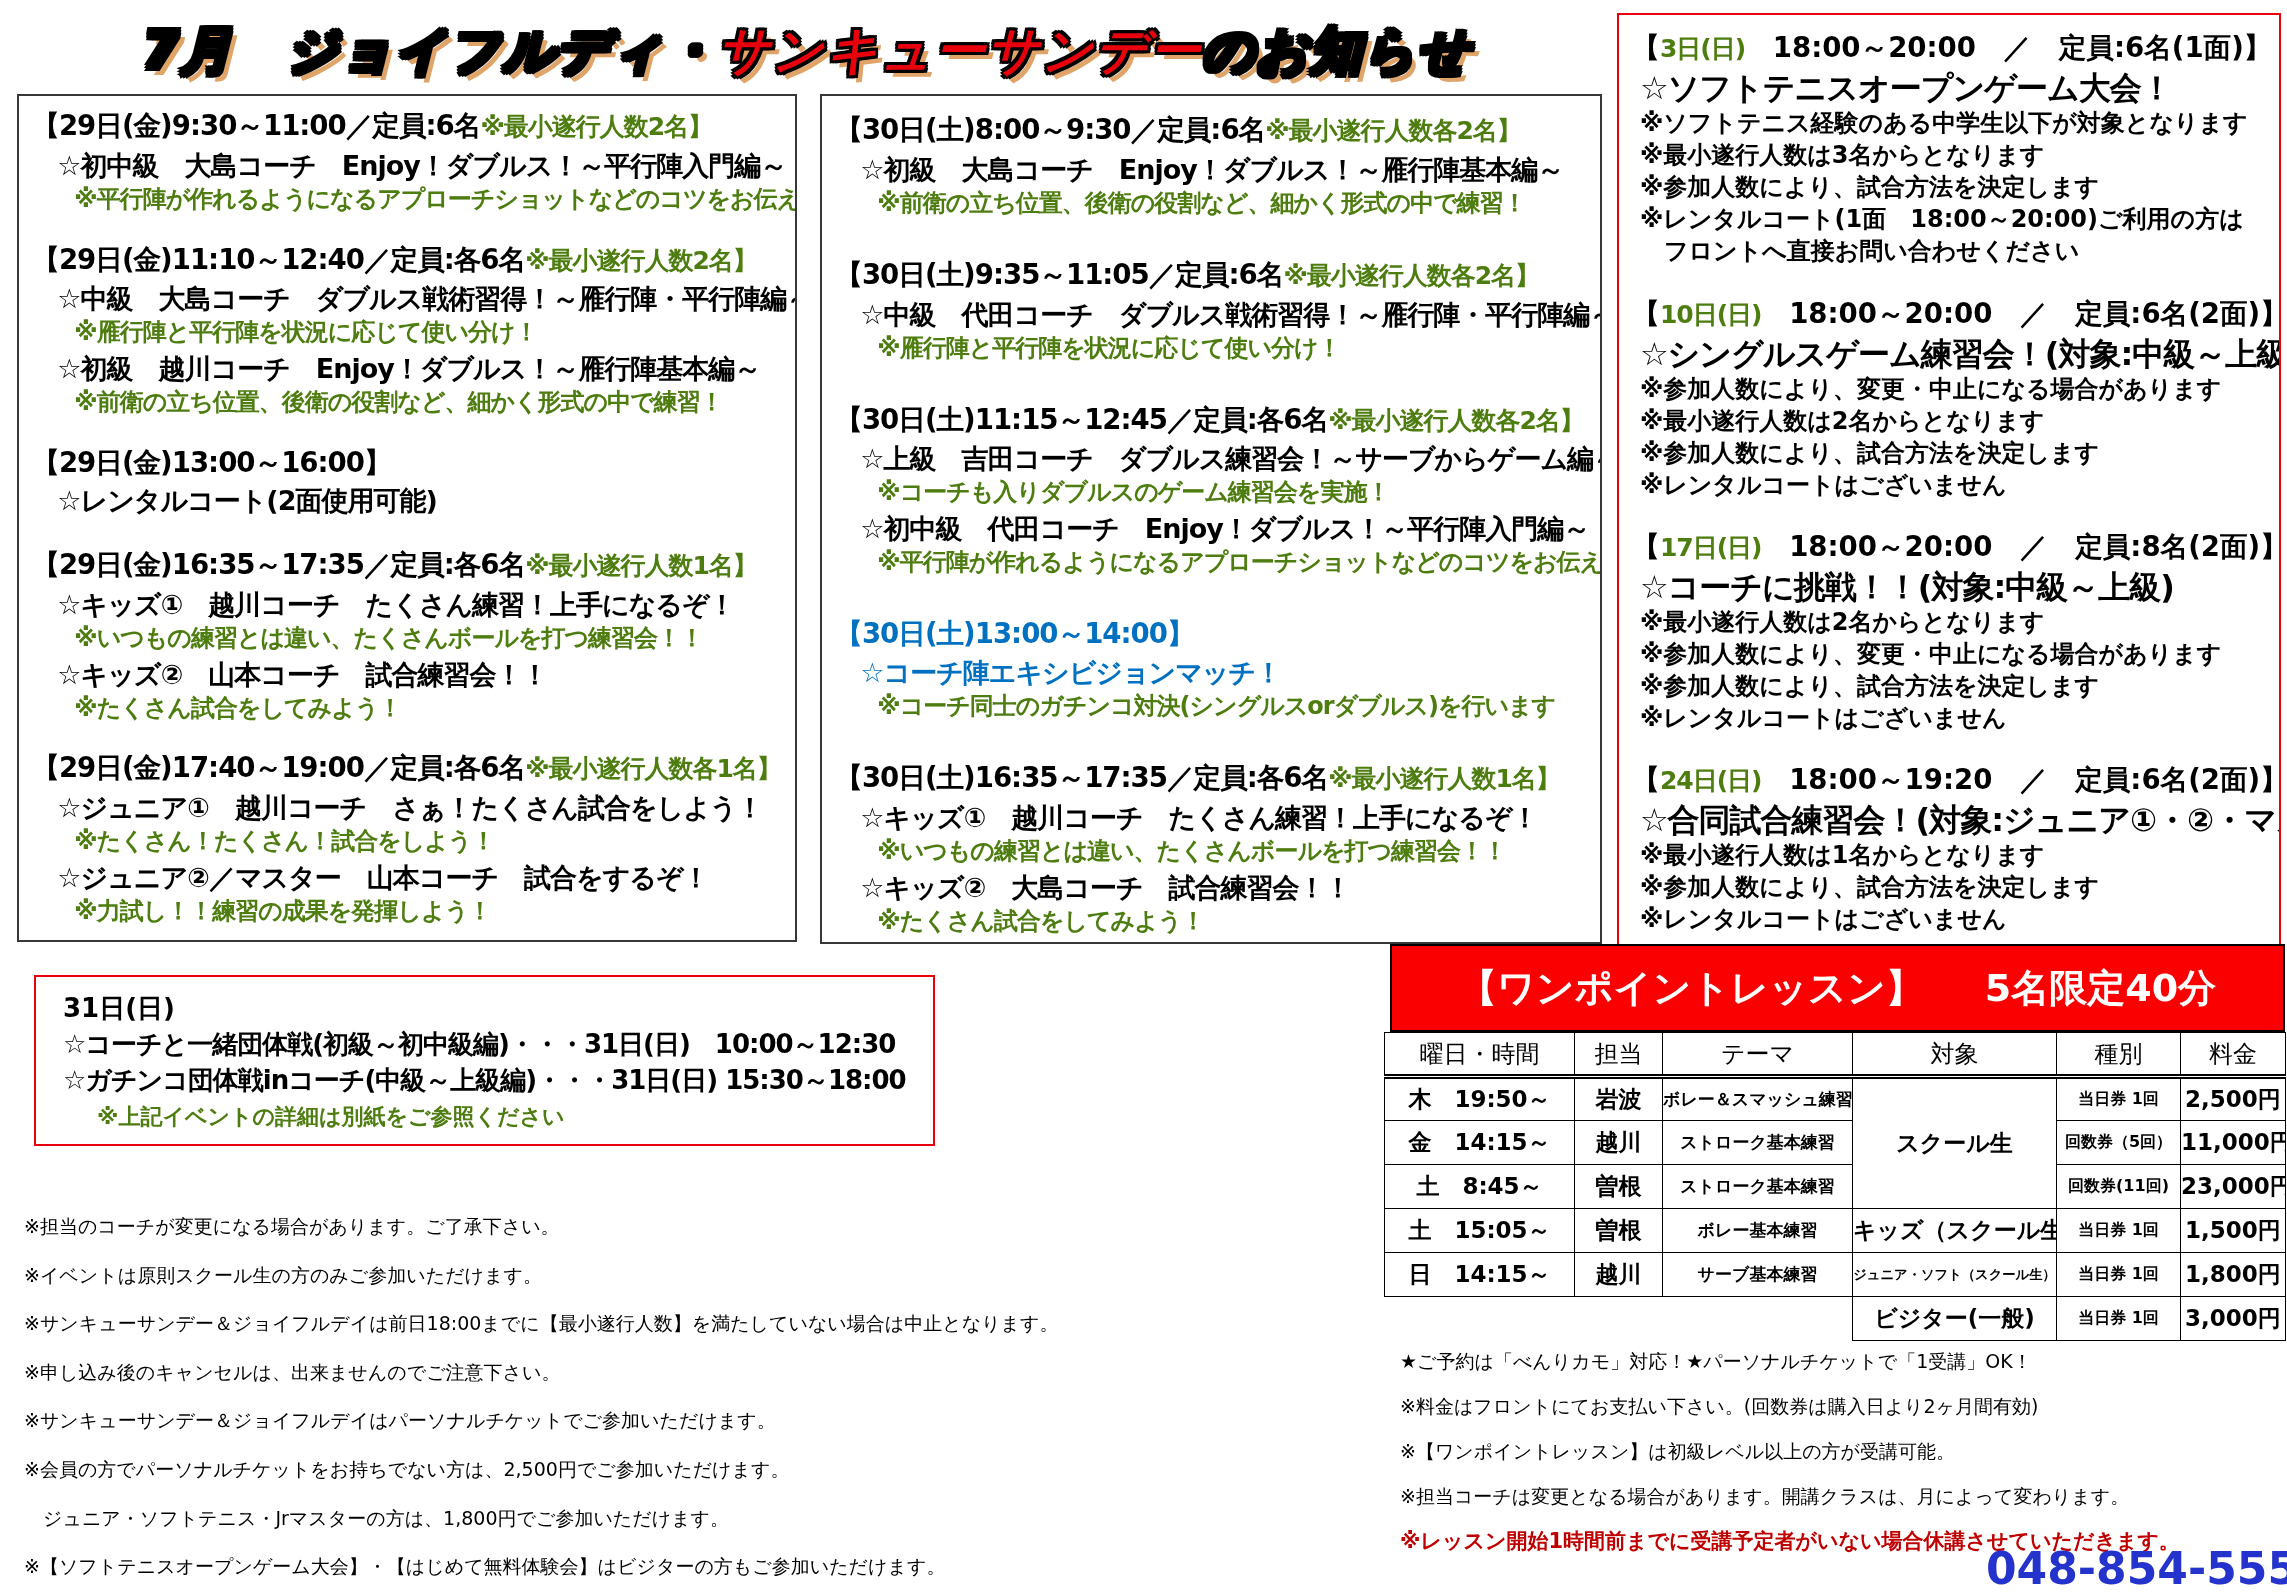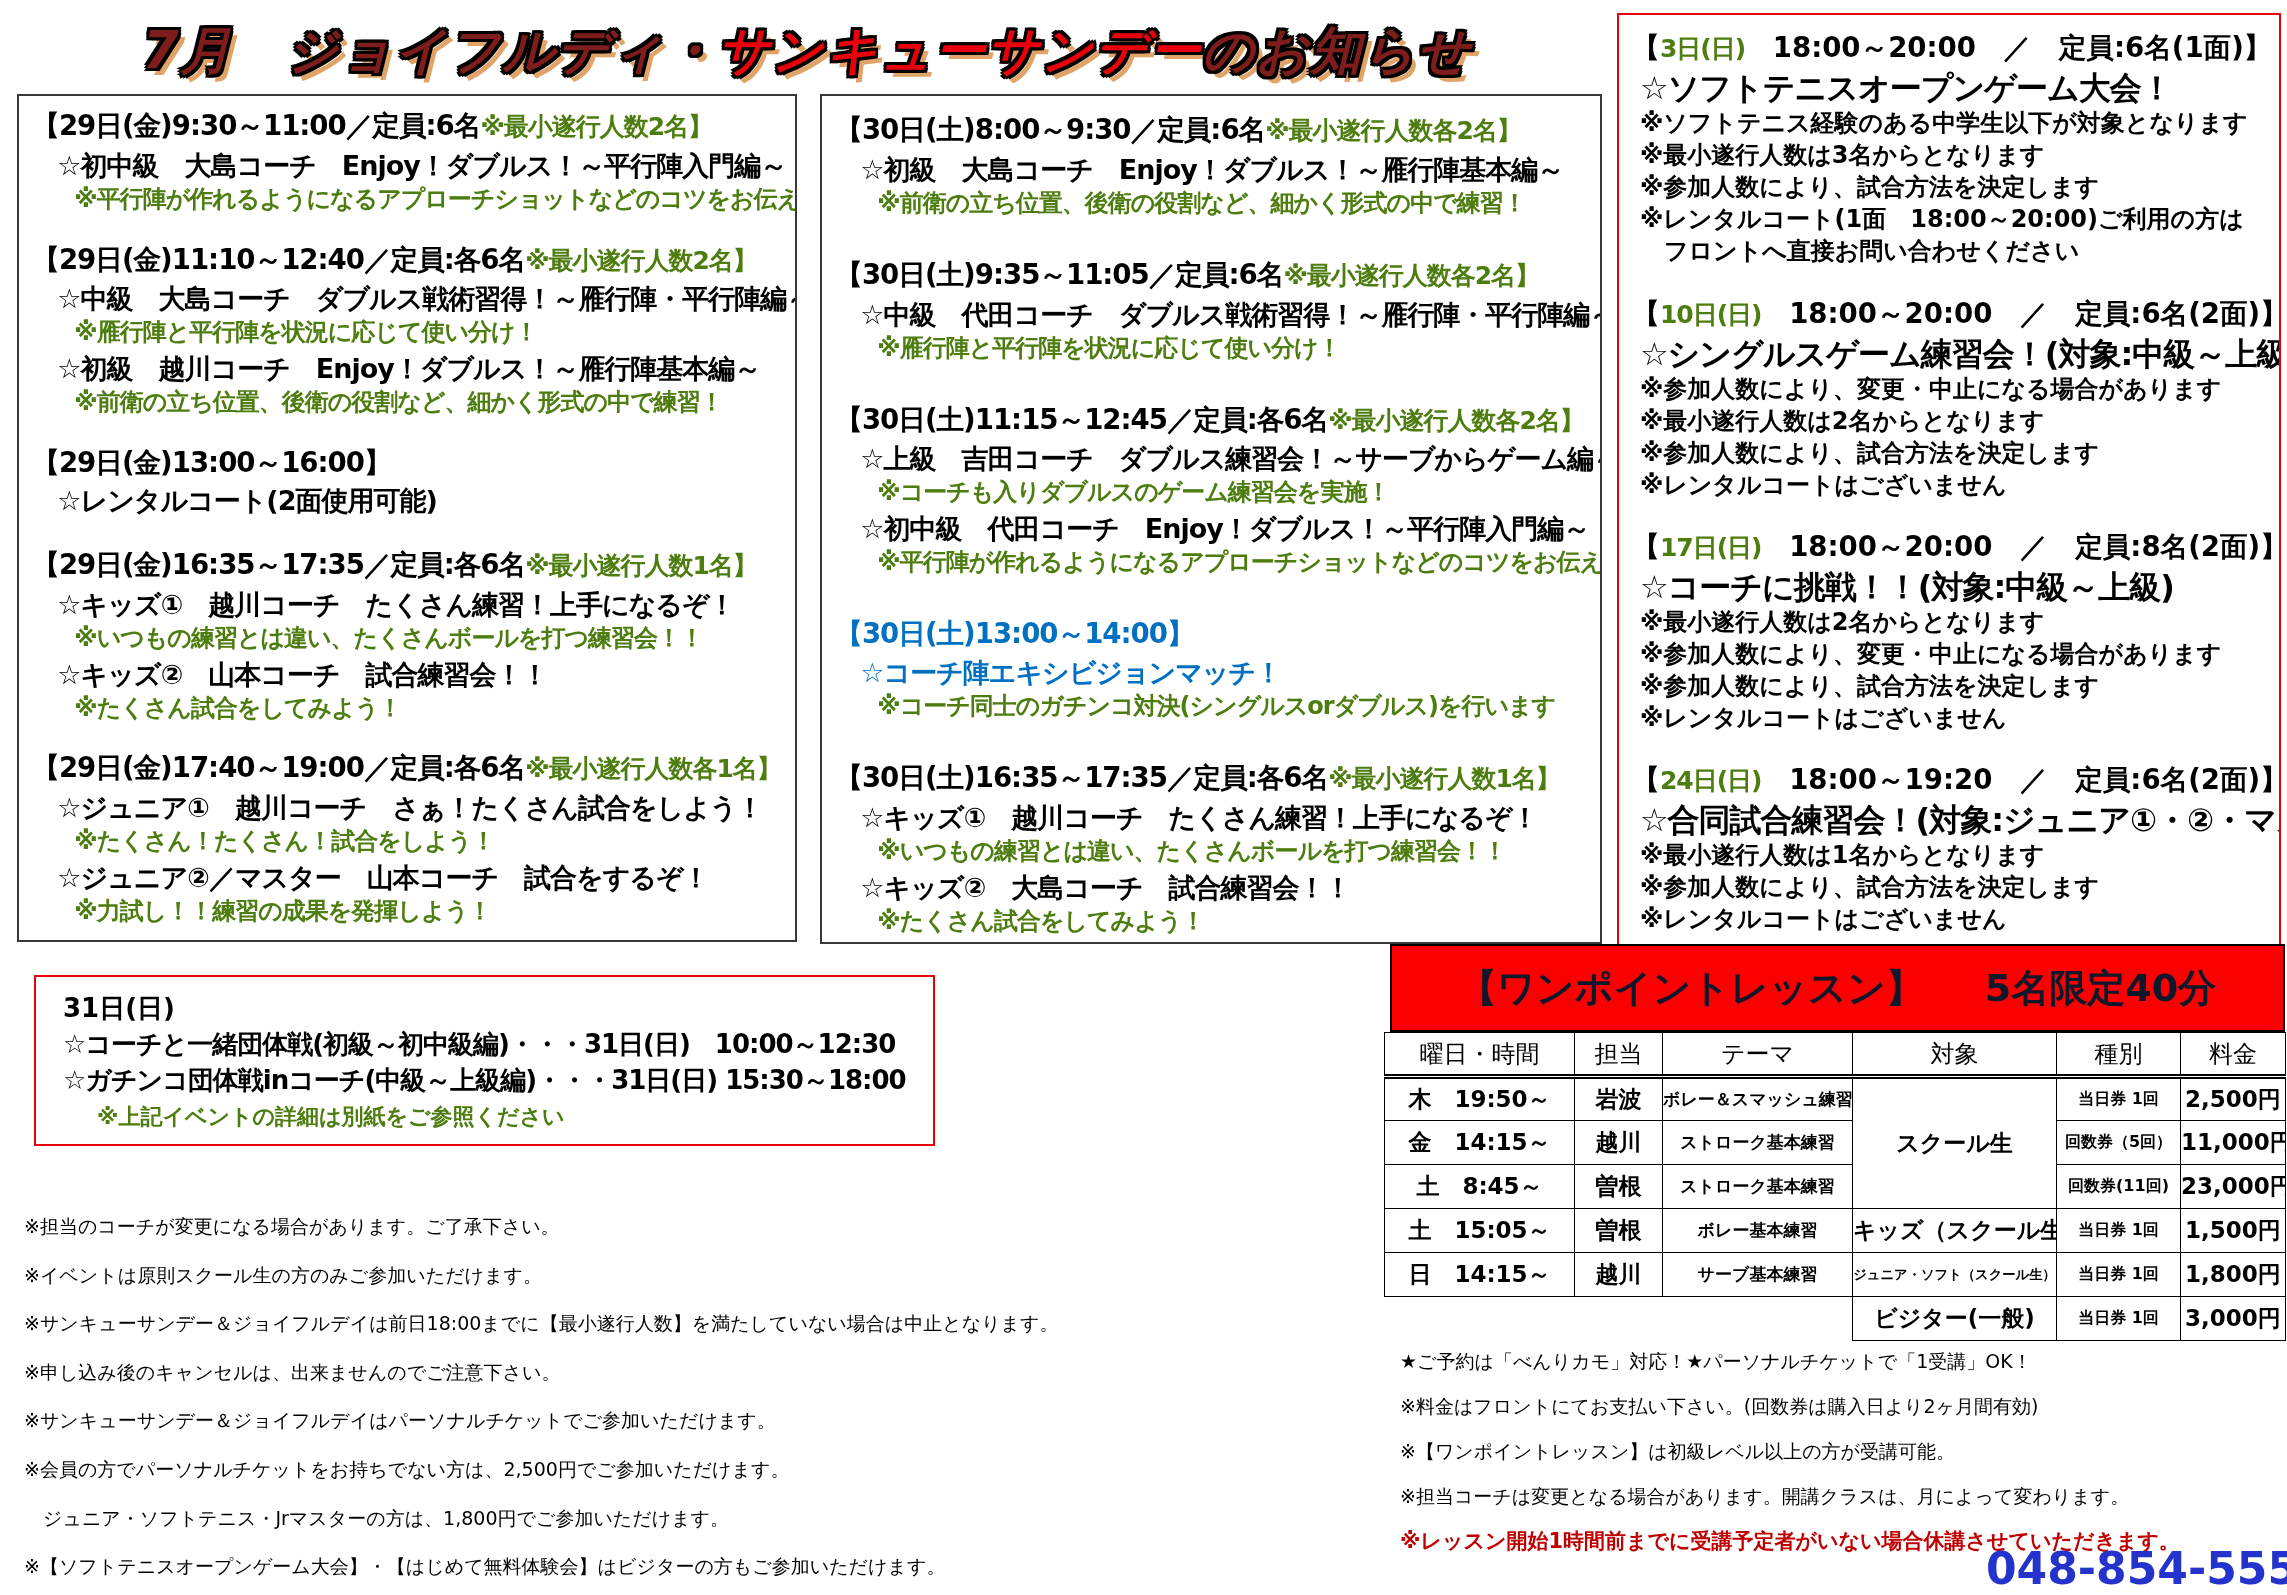--- a/index.html
+++ b/index.html
@@ -10,21 +10,21 @@
   }
   
   .flyer-title {
     position:absolute; left:143px; top:17px; white-space:nowrap;
     font-size:51px; font-weight:bold; font-style:italic; letter-spacing:1.9px;
   }
   .flyer-title span {
     text-shadow:-2.9px -2.9px 0 #000,2.9px -2.9px 0 #000,-2.9px 2.9px 0 #000,2.9px 2.9px 0 #000,
                 -2.9px 0 0 #000,2.9px 0 0 #000,0 -2.9px 0 #000,0 2.9px 0 #000,6.7px 6.7px 0 #e0a368;
   }
-  .t-y { color:#7f1d1d;margin-top:48px; }
+  .t-y { color:#000000;margin-top:48px; }
   .t-r { color:#e8000d; }
   
   .evbox { position:absolute; background:#fff; overflow:hidden; }
   #friday-box   { left:17px;   top:94px; width:780px; height:848px; border:2.9px solid #383838; padding:13.3px 7.6px 5.7px 13.3px; }
   #saturday-box { left:820px;  top:94px; width:782px; height:850px; border:2.9px solid #383838; padding:17px 7.6px 5.7px 13.3px; }
   #sunday-box   { left:1617px; top:13.3px; width:664px; height:940px; border:2.9px solid #e8000d; padding:15px 5.7px 5.7px 13.3px; }
   .section { margin-bottom:28.5px; }
   #saturday-box .section { margin-bottom:40px; }
   #sunday-box .section { margin-bottom:28.5px; }
   .heading { font-weight:bold; font-size:27.6px; line-height:34px; letter-spacing:-1px; white-space:nowrap; }
@@ -44,21 +44,21 @@
     position:absolute; left:34px; top:975px; width:901px; height:171px;
     border:2.9px solid #e8000d; background:#fff; padding:13.3px 7.6px 5.7px 27px; overflow:hidden;
   }
   #day31-box .heading { font-size:26px; line-height:36px; letter-spacing:0; }
   #day31-box .line.star { font-size:26px; line-height:36px; padding-left:0; margin-top:0; letter-spacing:-1px; }
   #day31-box .line.note { font-size:22px; line-height:38px; padding-left:34px; letter-spacing:0; }
   #day31-box .section { margin-bottom:0; }
   
   #lesson { position:absolute; left:1384px; top:944px; width:901px; }
   #lesson-header {
-    height:88px; background:#fb0000; border:2.9px solid #000; color:#0f172a;
+    height:88px; background:#fb0000; border:2.9px solid #000; color:#ffffff;
     display:flex; align-items:center; justify-content:center; gap:61px;
     font-size:38px; font-weight:bold; white-space:nowrap;margin-left:6px;
   }
   #lesson-table { border-collapse:collapse; width:901px; table-layout:fixed; background:#fff; }
   #lesson-table th, #lesson-table td {
     border:1.9px solid #000; text-align:center; vertical-align:middle;
     font-weight:bold; overflow:hidden; white-space:nowrap; padding:0;
   }
   #lesson-table th { height:44px; font-size:24px; border-bottom:5.7px double #000; font-weight:normal; }
   #lesson-table td { height:44px; font-size:23px; }

